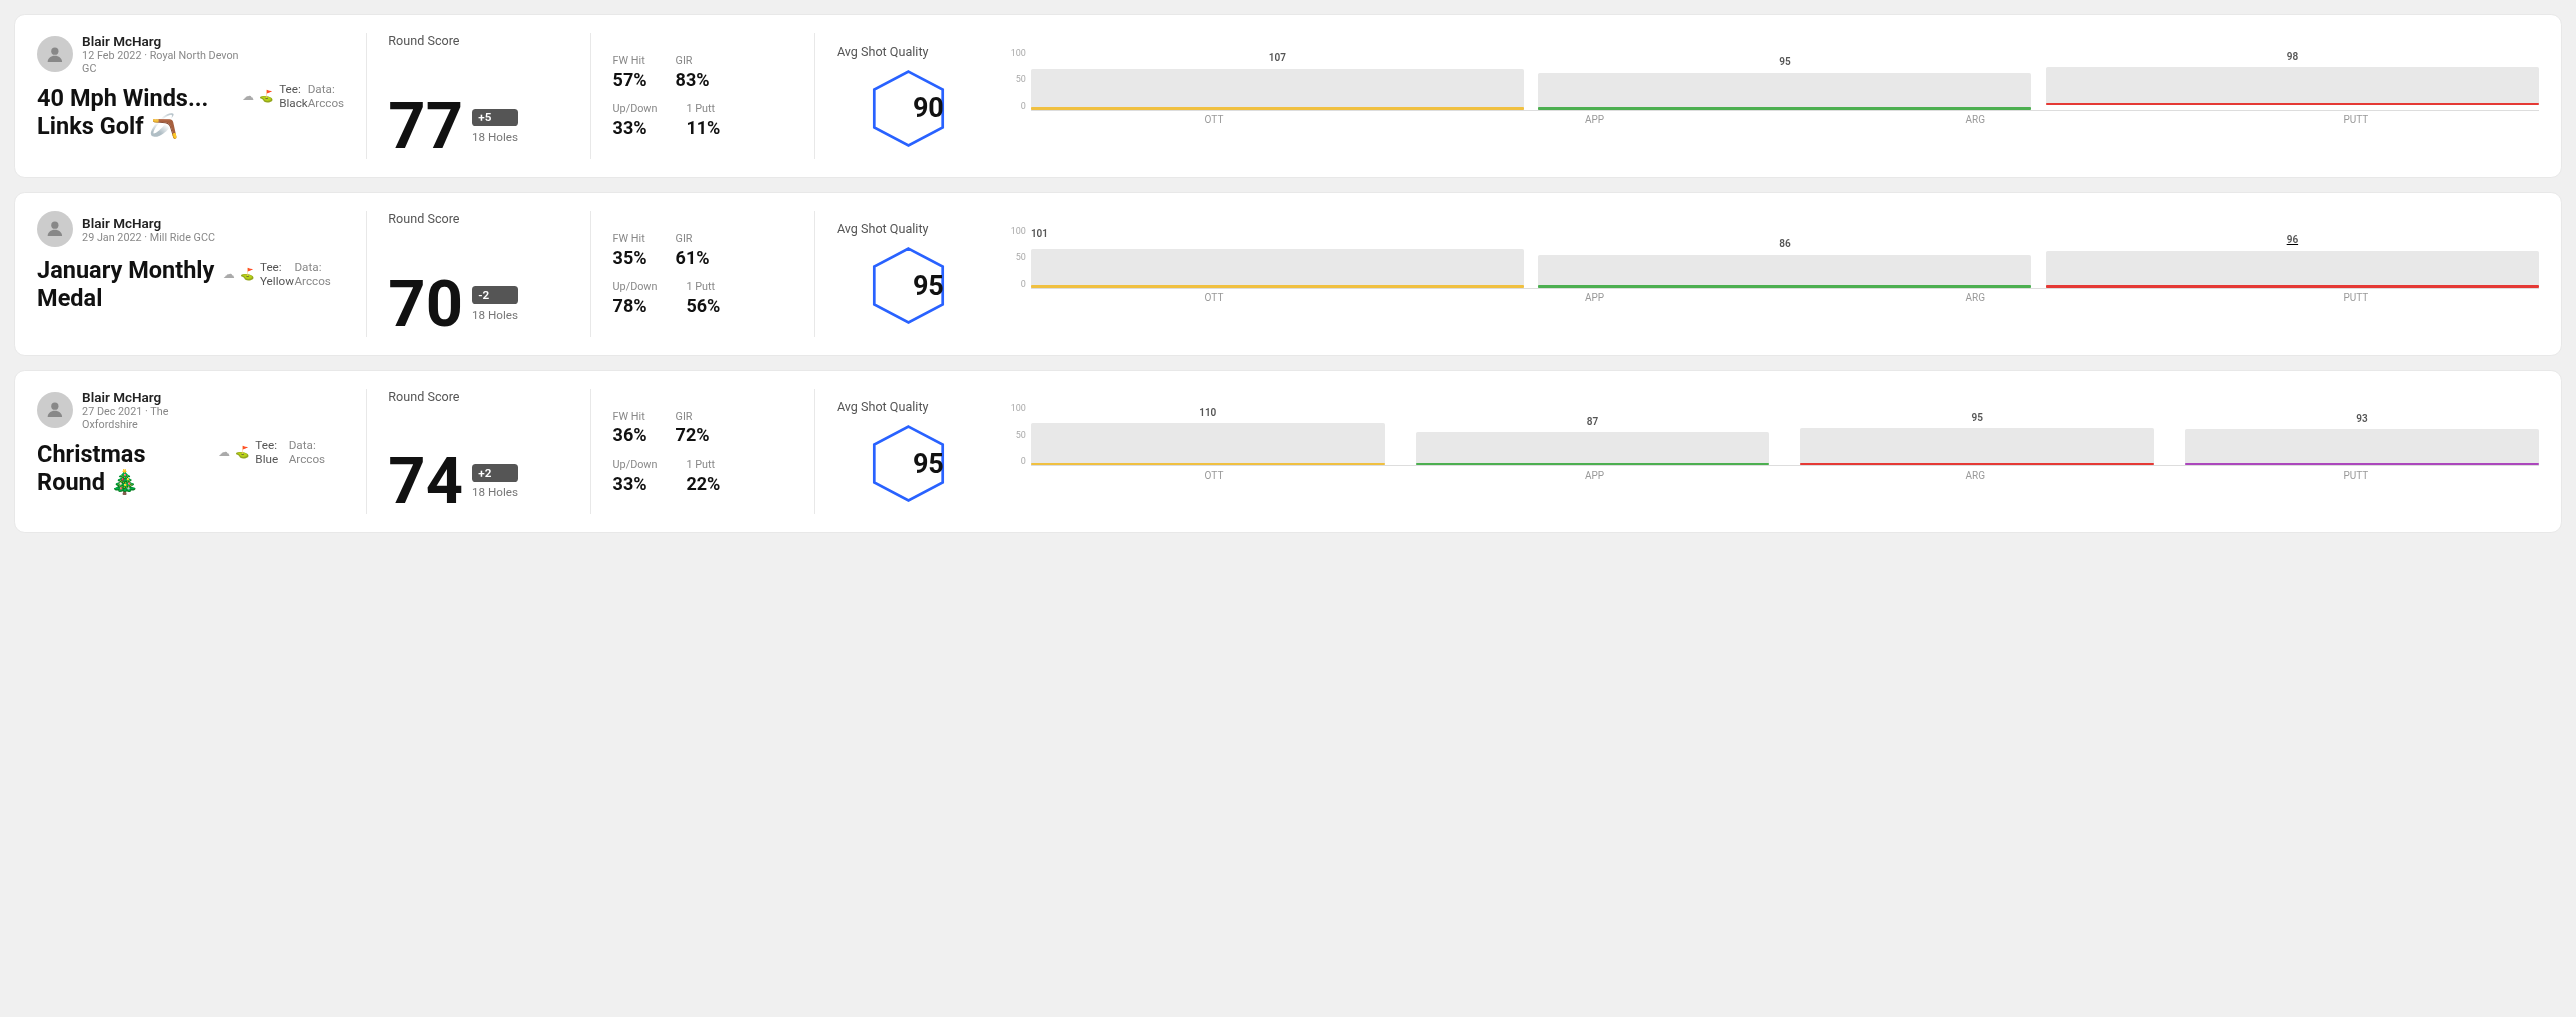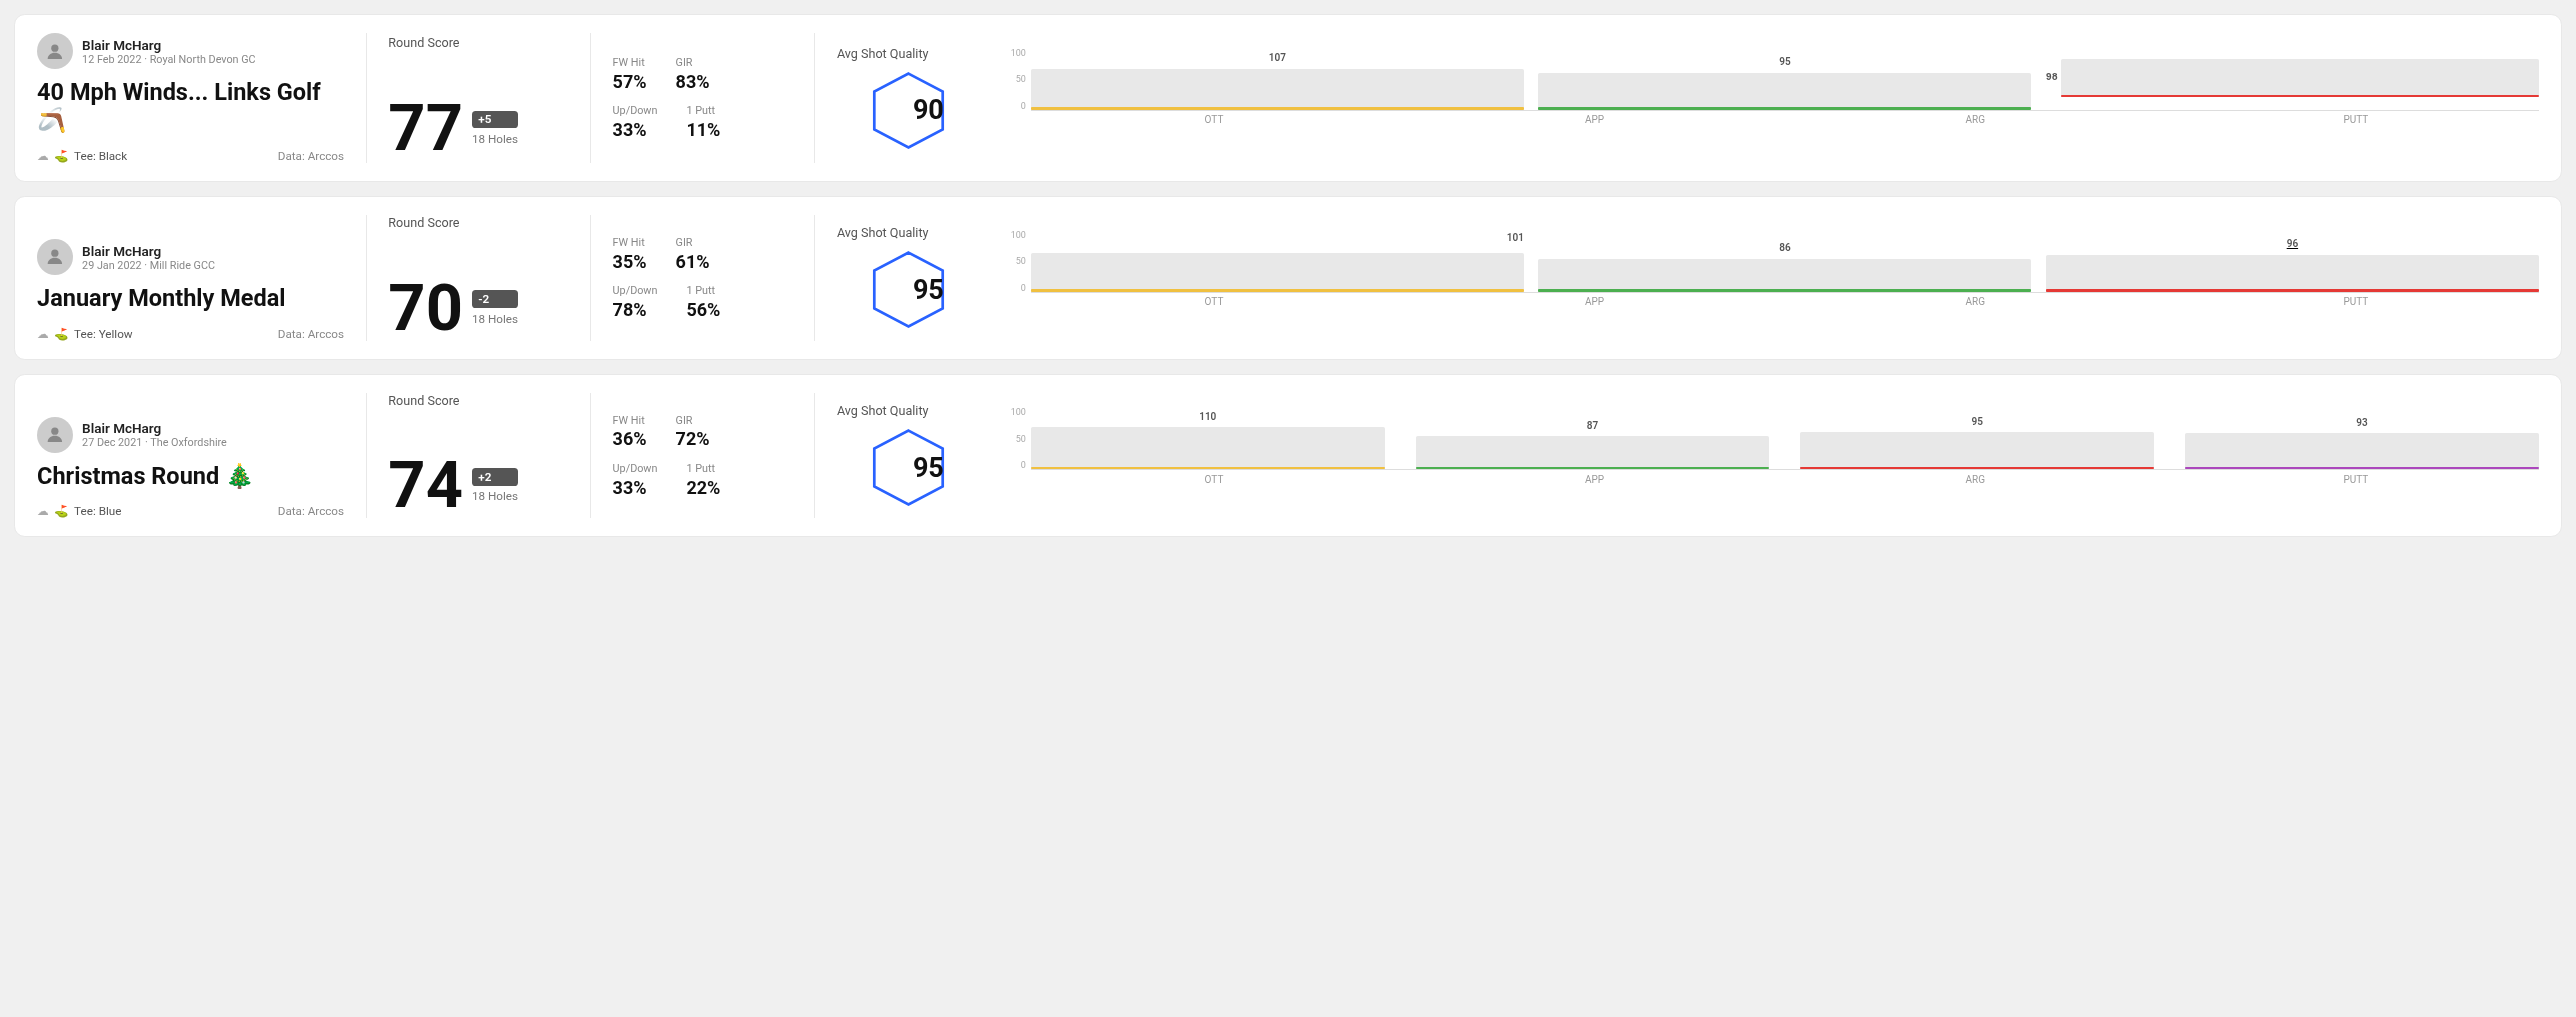--- a/index.html
+++ b/index.html
@@ -15,22 +15,22 @@
       padding: 18px 21.7px;
       margin-bottom: 14.4px;
       display: flex;
       align-items: stretch;
       border: 0.9px solid #e8e8e8;
     }
     .left-section {
       width: 307px;
       flex-shrink: 0;
       display: flex;
-      flex-direction: column;
-      justify-content: flex-end;
+      flex-direction: row;
+      justify-content: flex-start;
     }
     .user-info {
       display: flex;
       align-items: center;
       gap: 9px;
       margin-bottom: 9px;
     }
     .avatar {
       width: 36px;
       height: 36px;
@@ -307,21 +307,21 @@
         <div style="width:100%; background:#e8e8e8; height:41px; border-radius:1.8px 1.8px 0 0; position:relative;">
           <div style="position:absolute; bottom:0; left:0; width:100%; height:2.7px; background:#f0c040; border-radius:0.9px;"></div>
         </div>
       </div>
       <div class="chart-col" style="flex:1; display:flex; flex-direction:column; align-items:center; height:63px; justify-content:flex-end;">
         <div style="font-size:10px; font-weight:600; color:#555; margin-bottom:1.8px;">95</div>
         <div style="width:100%; background:#e8e8e8; height:37px; border-radius:1.8px 1.8px 0 0; position:relative;">
           <div style="position:absolute; bottom:0; left:0; width:100%; height:2.7px; background:#4caf50; border-radius:0.9px;"></div>
         </div>
       </div>
-      <div class="chart-col" style="flex:1; display:flex; flex-direction:row; align-items:center; height:63px; justify-content:center;font-family:Liberation Mono, monospace;">
+      <div class="chart-col" style="flex:1; display:flex; flex-direction:column; align-items:center; height:63px; justify-content:center;">
         <div style="font-size:10px; font-weight:600; color:#555; margin-bottom:1.8px;">98</div>
         <div style="width:100%; background:#e8e8e8; height:38px; border-radius:1.8px 1.8px 0 0; position:relative;">
           <div style="position:absolute; bottom:0; left:0; width:100%; height:2.7px; background:#e53935; border-radius:0.9px;"></div>
         </div>
       </div>
           </div>
     <div style="display:flex; gap:14.4px; margin-top:3.6px;">
             <div style="flex:1; text-align:center; font-size:10px; color:#999;">OTT</div>
             <div style="flex:1; text-align:center; font-size:10px; color:#999;">APP</div>
             <div style="flex:1; text-align:center; font-size:10px; color:#999;">ARG</div>
@@ -410,21 +410,21 @@
       </div>
 
       <div class="chart-section">
         <div class="chart-wrapper">
     <div class="chart-y-axis">
       <span>100</span>
       <span>50</span>
       <span>0</span>
     </div>
     <div style="display:flex; align-items:flex-end; gap:14.4px; height:63px; border-bottom:0.9px solid #ddd; position:relative;">
-      <div class="chart-col" style="flex:1; display:flex; flex-direction:column; align-items:flex-end; height:63px; justify-content:flex-end;gap:8px;">
+      <div class="chart-col" style="flex:1; display:flex; flex-direction:column; align-items:flex-start; height:63px; justify-content:flex-end;gap:8px;">
         <div style="font-size:10px; font-weight:600; color:#555; margin-bottom:1.8px;">101</div>
         <div style="width:100%; background:#e8e8e8; height:39px; border-radius:1.8px 1.8px 0 0; position:relative;">
           <div style="position:absolute; bottom:0; left:0; width:100%; height:2.7px; background:#f0c040; border-radius:0.9px;"></div>
         </div>
       </div>
       <div class="chart-col" style="flex:1; display:flex; flex-direction:column; align-items:center; height:63px; justify-content:flex-end;">
         <div style="font-size:10px; font-weight:600; color:#555; margin-bottom:1.8px;">86</div>
         <div style="width:100%; background:#e8e8e8; height:33px; border-radius:1.8px 1.8px 0 0; position:relative;">
           <div style="position:absolute; bottom:0; left:0; width:100%; height:2.7px; background:#4caf50; border-radius:0.9px;"></div>
         </div>

